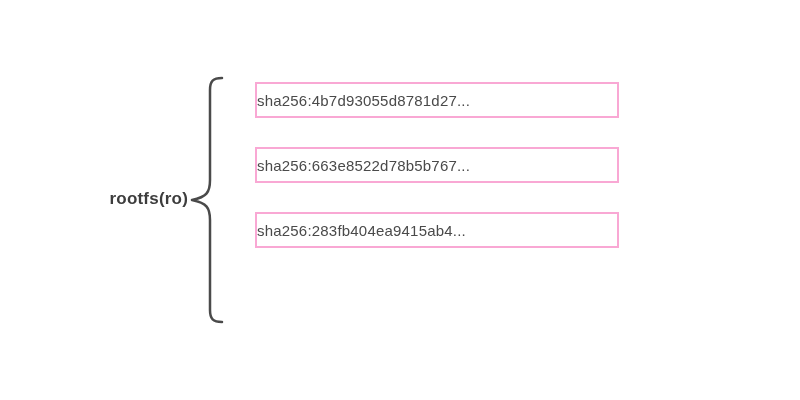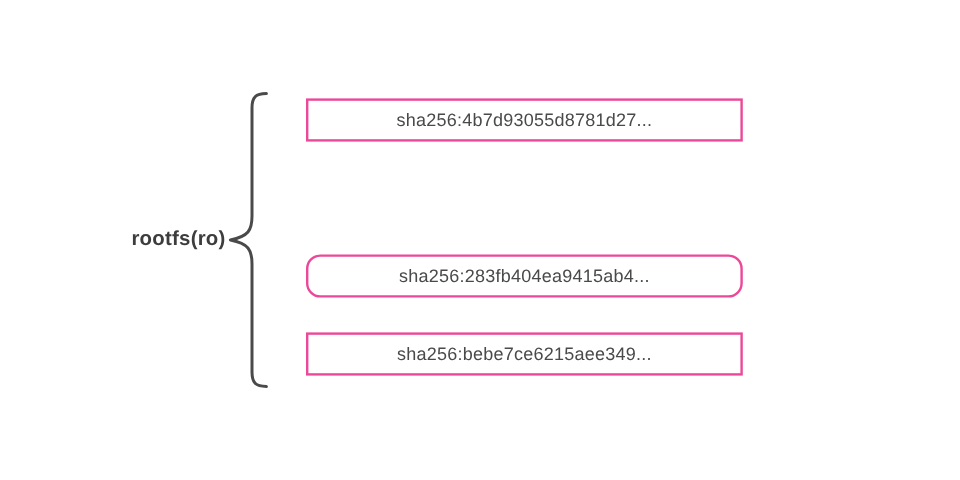--- a/index.html
+++ b/index.html
@@ -33,35 +33,34 @@
     top: 76px;
     width: 36px;
     height: 248px;
   }
   .layer-box {
     position: absolute;
     left: 255px;
     width: 364px;
     height: 36px;
     box-sizing: border-box;
-    border: 2px solid #ec4899;
+    border: 2px solid #f9a8d4;
     background: #ffffff;
     display: flex;
     align-items: center;
-    justify-content: center;
   }
   .layer-box .hash {
     font-size: 15px;
     color: #4a4a4a;
     letter-spacing: 0.2px;
     white-space: nowrap;
   }
   .box-1 { top: 82px; }
   .box-2 { top: 147px; }
-  .box-3 { top: 212px; border-radius: 12px; }
+  .box-3 { top: 212px; }
   .box-4 { top: 277px; }
 </style>
 </head>
 <body>
 
 <div class="canvas">
 
   <div class="rootfs-label">rootfs(ro)</div>
 
   <svg class="brace" viewBox="0 0 36 248" fill="none" xmlns="http://www.w3.org/2000/svg">
@@ -71,22 +70,22 @@
              C 22 116 19 121 4 124
              C 19 127 22 132 22 144
              L 22 234
              C 22 243 25 246 34 246" stroke="#4a4a4a" stroke-width="2.5" stroke-linecap="round" stroke-linejoin="round"></path>
   </svg>
 
   <div class="layer-box box-1">
     <span class="hash">sha256:4b7d93055d8781d27...</span>
   </div>
 
+  <div class="layer-box box-2">
+    <span class="hash">sha256:663e8522d78b5b767...</span>
+  </div>
 
   <div class="layer-box box-3">
     <span class="hash">sha256:283fb404ea9415ab4...</span>
   </div>
 
-  <div class="layer-box box-4">
-    <span class="hash">sha256:bebe7ce6215aee349...</span>
-  </div>
 
 </div>
 
 </body></html>

